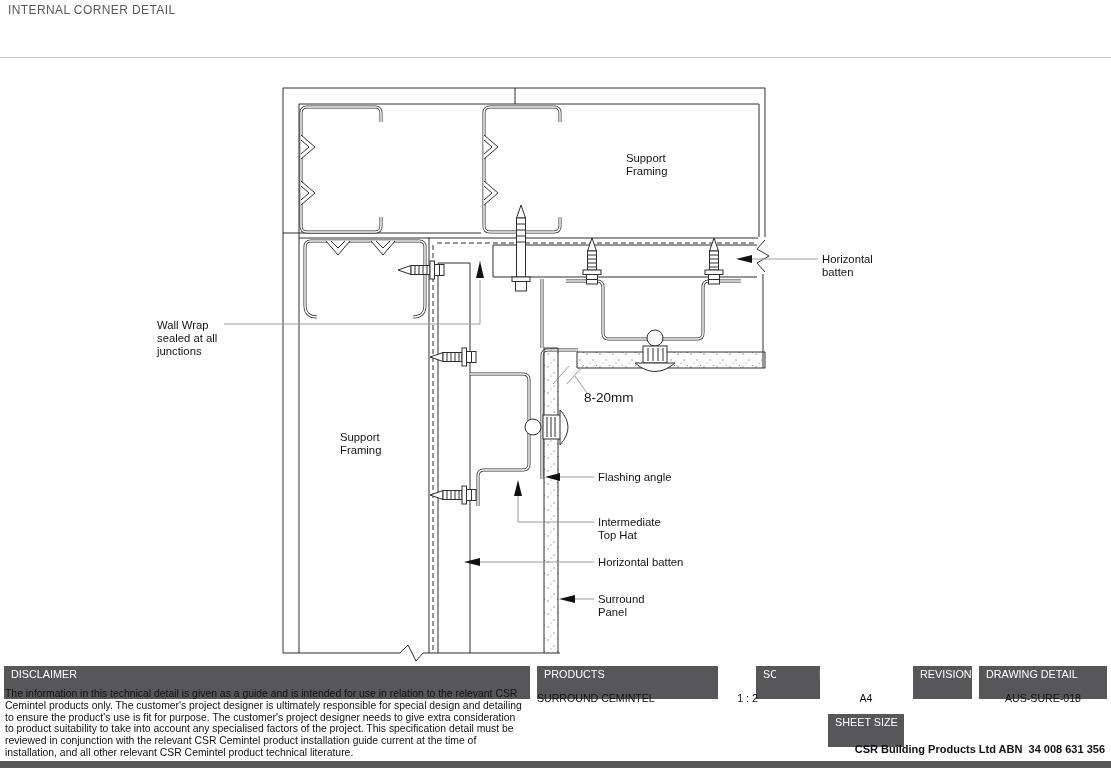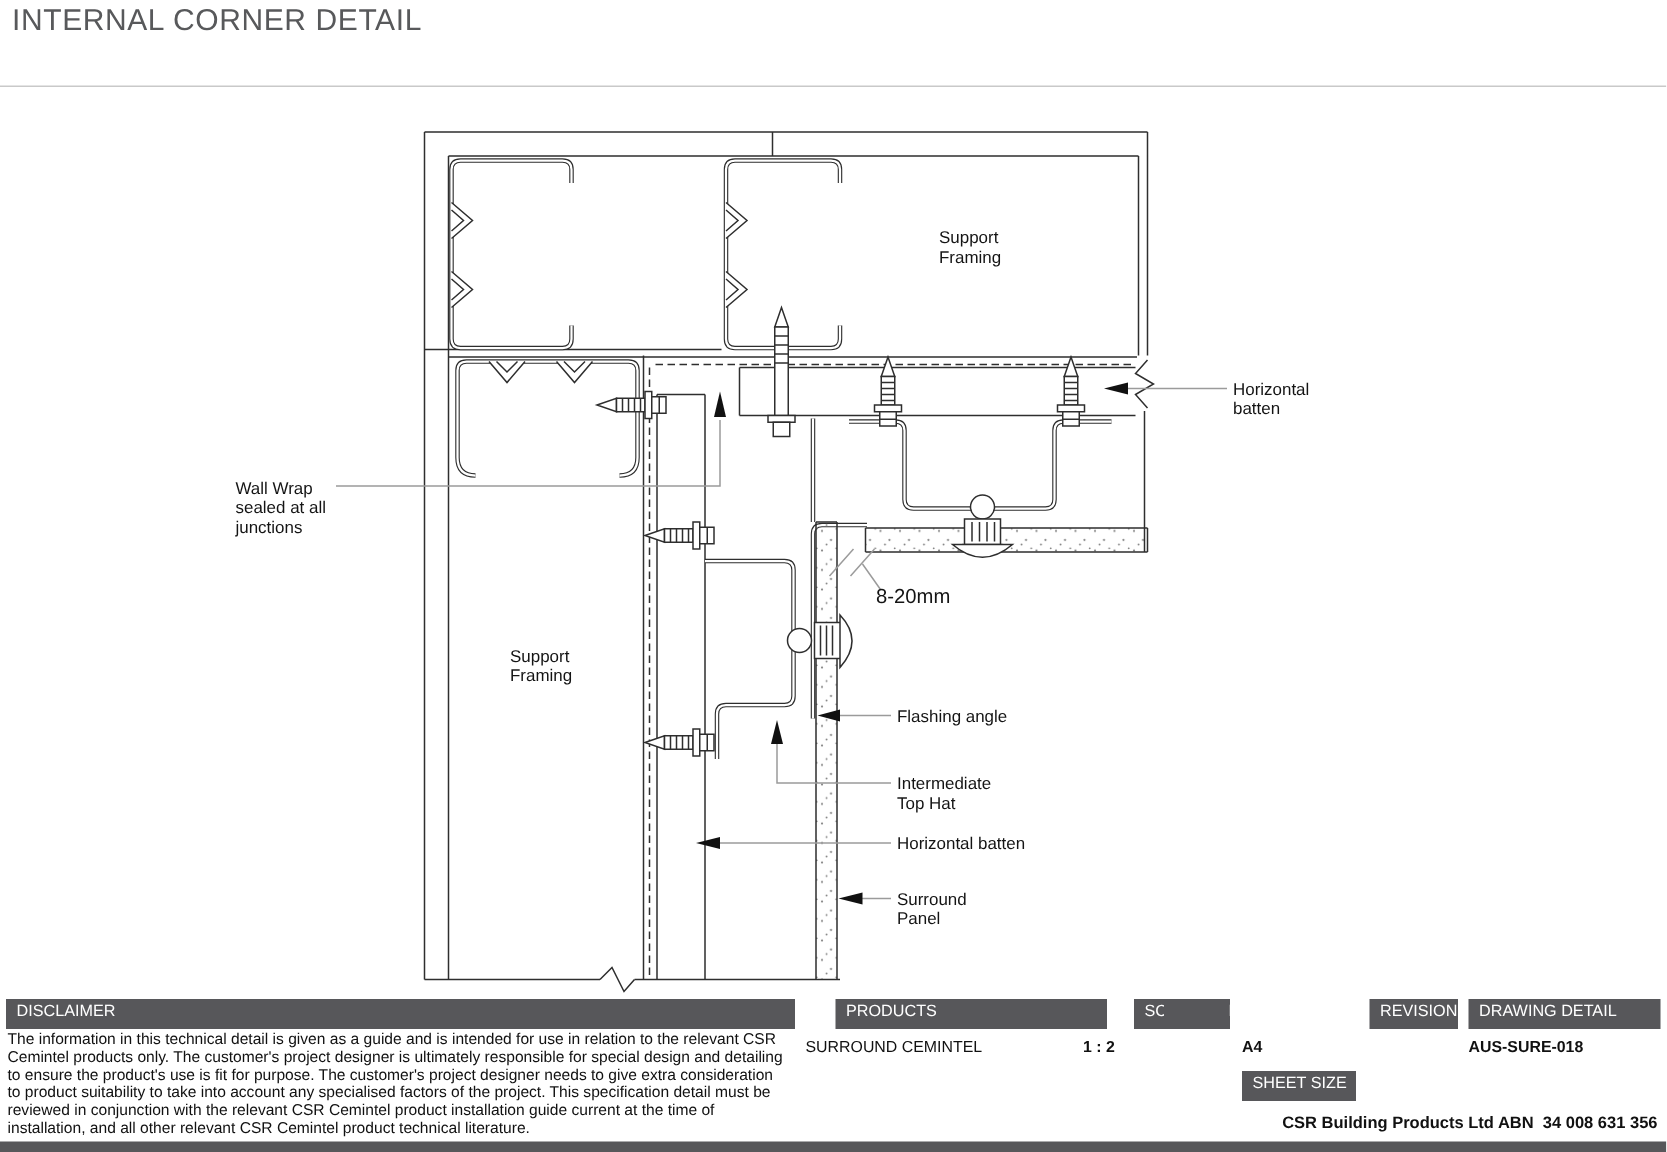--- a/index.html
+++ b/index.html
@@ -1,38 +1,38 @@
 <!DOCTYPE html>
 <html><head>
 <meta charset="utf-8">
 <style>
   html,body{margin:0;padding:0;background:#ffffff;}
   .page{position:relative;width:1111px;height:768px;background:#fff;overflow:hidden;
         font-family:"Liberation Sans", sans-serif;}
   
-  .title{position:absolute;left:8px;top:3px;font-size:20px;letter-spacing:.4px;color:#58595b;}
+  .title{position:absolute;left:8px;top:3px;font-size:12px;letter-spacing:.4px;color:#58595b;}
   .logo-wrap{position:absolute;right:6px;top:2px;}
   .header-rule{position:absolute;left:0;top:57px;width:1111px;height:1px;background:#c9c9c9;}
   
   .draw{position:absolute;left:0;top:60px;}
   .ln{stroke:#2e2e2e;stroke-width:1;fill:none;}
   .dash{stroke:#2e2e2e;stroke-width:1;fill:none;stroke-dasharray:5 3;}
   .o{stroke:#2e2e2e;stroke-width:3;fill:none;}
   .i{stroke:#ffffff;stroke-width:1.5;fill:none;}
   .chev{stroke:#2e2e2e;stroke-width:1;fill:#ffffff;}
   .lead{stroke:#9b9b9b;stroke-width:1;fill:none;}
   .arr{fill:#111;stroke:none;}
   .lbl{font-family:"Liberation Sans", sans-serif;font-size:11.3px;fill:#141414;}
   .lbl-big{font-family:"Liberation Sans", sans-serif;font-size:13.5px;fill:#141414;}
   .hw{fill:#ffffff;stroke:#2e2e2e;stroke-width:1;}
   
-  .bar{position:absolute;top:666px;height:20px;background:#57575a;color:#fff;
+  .bar{position:absolute;top:666px;height:33px;background:#57575a;color:#fff;
        font-size:10.8px;line-height:17px;padding-left:7px;box-sizing:border-box;}
   .val{position:absolute;top:692px;font-size:10.6px;color:#111;}
-  .val.center{text-align:left;font-weight:bold;}
+  .val.center{text-align:center;}
   .disclaimer-body{position:absolute;left:5px;top:688px;width:518px;font-size:10.4px;
                    line-height:11.8px;color:#111;}
   .company{position:absolute;right:6px;top:743px;font-size:11px;font-weight:bold;color:#111;white-space:pre;}
   .bottom-bar{position:absolute;left:0;top:761px;width:1111px;height:7px;background:#57575a;}
 </style>
 </head>
 <body>
 
 <div class="page">
 
@@ -218,21 +218,21 @@
     <text class="lbl" x="598" y="526">Intermediate</text>
     <text class="lbl" x="598" y="539">Top Hat</text>
 
     <text class="lbl" x="598" y="566">Horizontal batten</text>
 
     <text class="lbl" x="598" y="603">Surround</text>
     <text class="lbl" x="598" y="616">Panel</text>
   </svg>
 
   <div class="bar" style="left:4px;width:526px;">DISCLAIMER</div>
-  <div class="bar" style="left:537px;width:181px;margin-left:20px;">PRODUCTS</div>
+  <div class="bar" style="left:537px;width:181px;">PRODUCTS</div>
   <div class="bar" style="left:727px;width:41px;margin-left:29px;">SCALE</div>
   <div class="bar" style="left:776px;width:44px;padding-left:43px;">DATE</div>
   <div class="bar" style="left:828px;width:76px;margin-top:48px;">SHEET SIZE</div>
   <div class="bar" style="left:913px;width:59px;">REVISION</div>
   <div class="bar" style="left:979px;width:128px;">DRAWING DETAIL</div>
 
   <div class="disclaimer-body">The information in this technical detail is given as a guide and is intended for use in relation to the relevant CSR Cemintel products only. The customer's project designer is ultimately responsible for special design and detailing to ensure the product's use is fit for purpose. The customer's project designer needs to give extra consideration to product suitability to take into account any specialised factors of the project. This specification detail must be reviewed in conjunction with the relevant CSR Cemintel product installation guide current at the time of installation, and all other relevant CSR Cemintel product technical literature.</div>
 
   <div class="val" style="left:537px;">SURROUND CEMINTEL</div>
   <div class="val center" style="left:722px;width:51px;">1 : 2</div>

